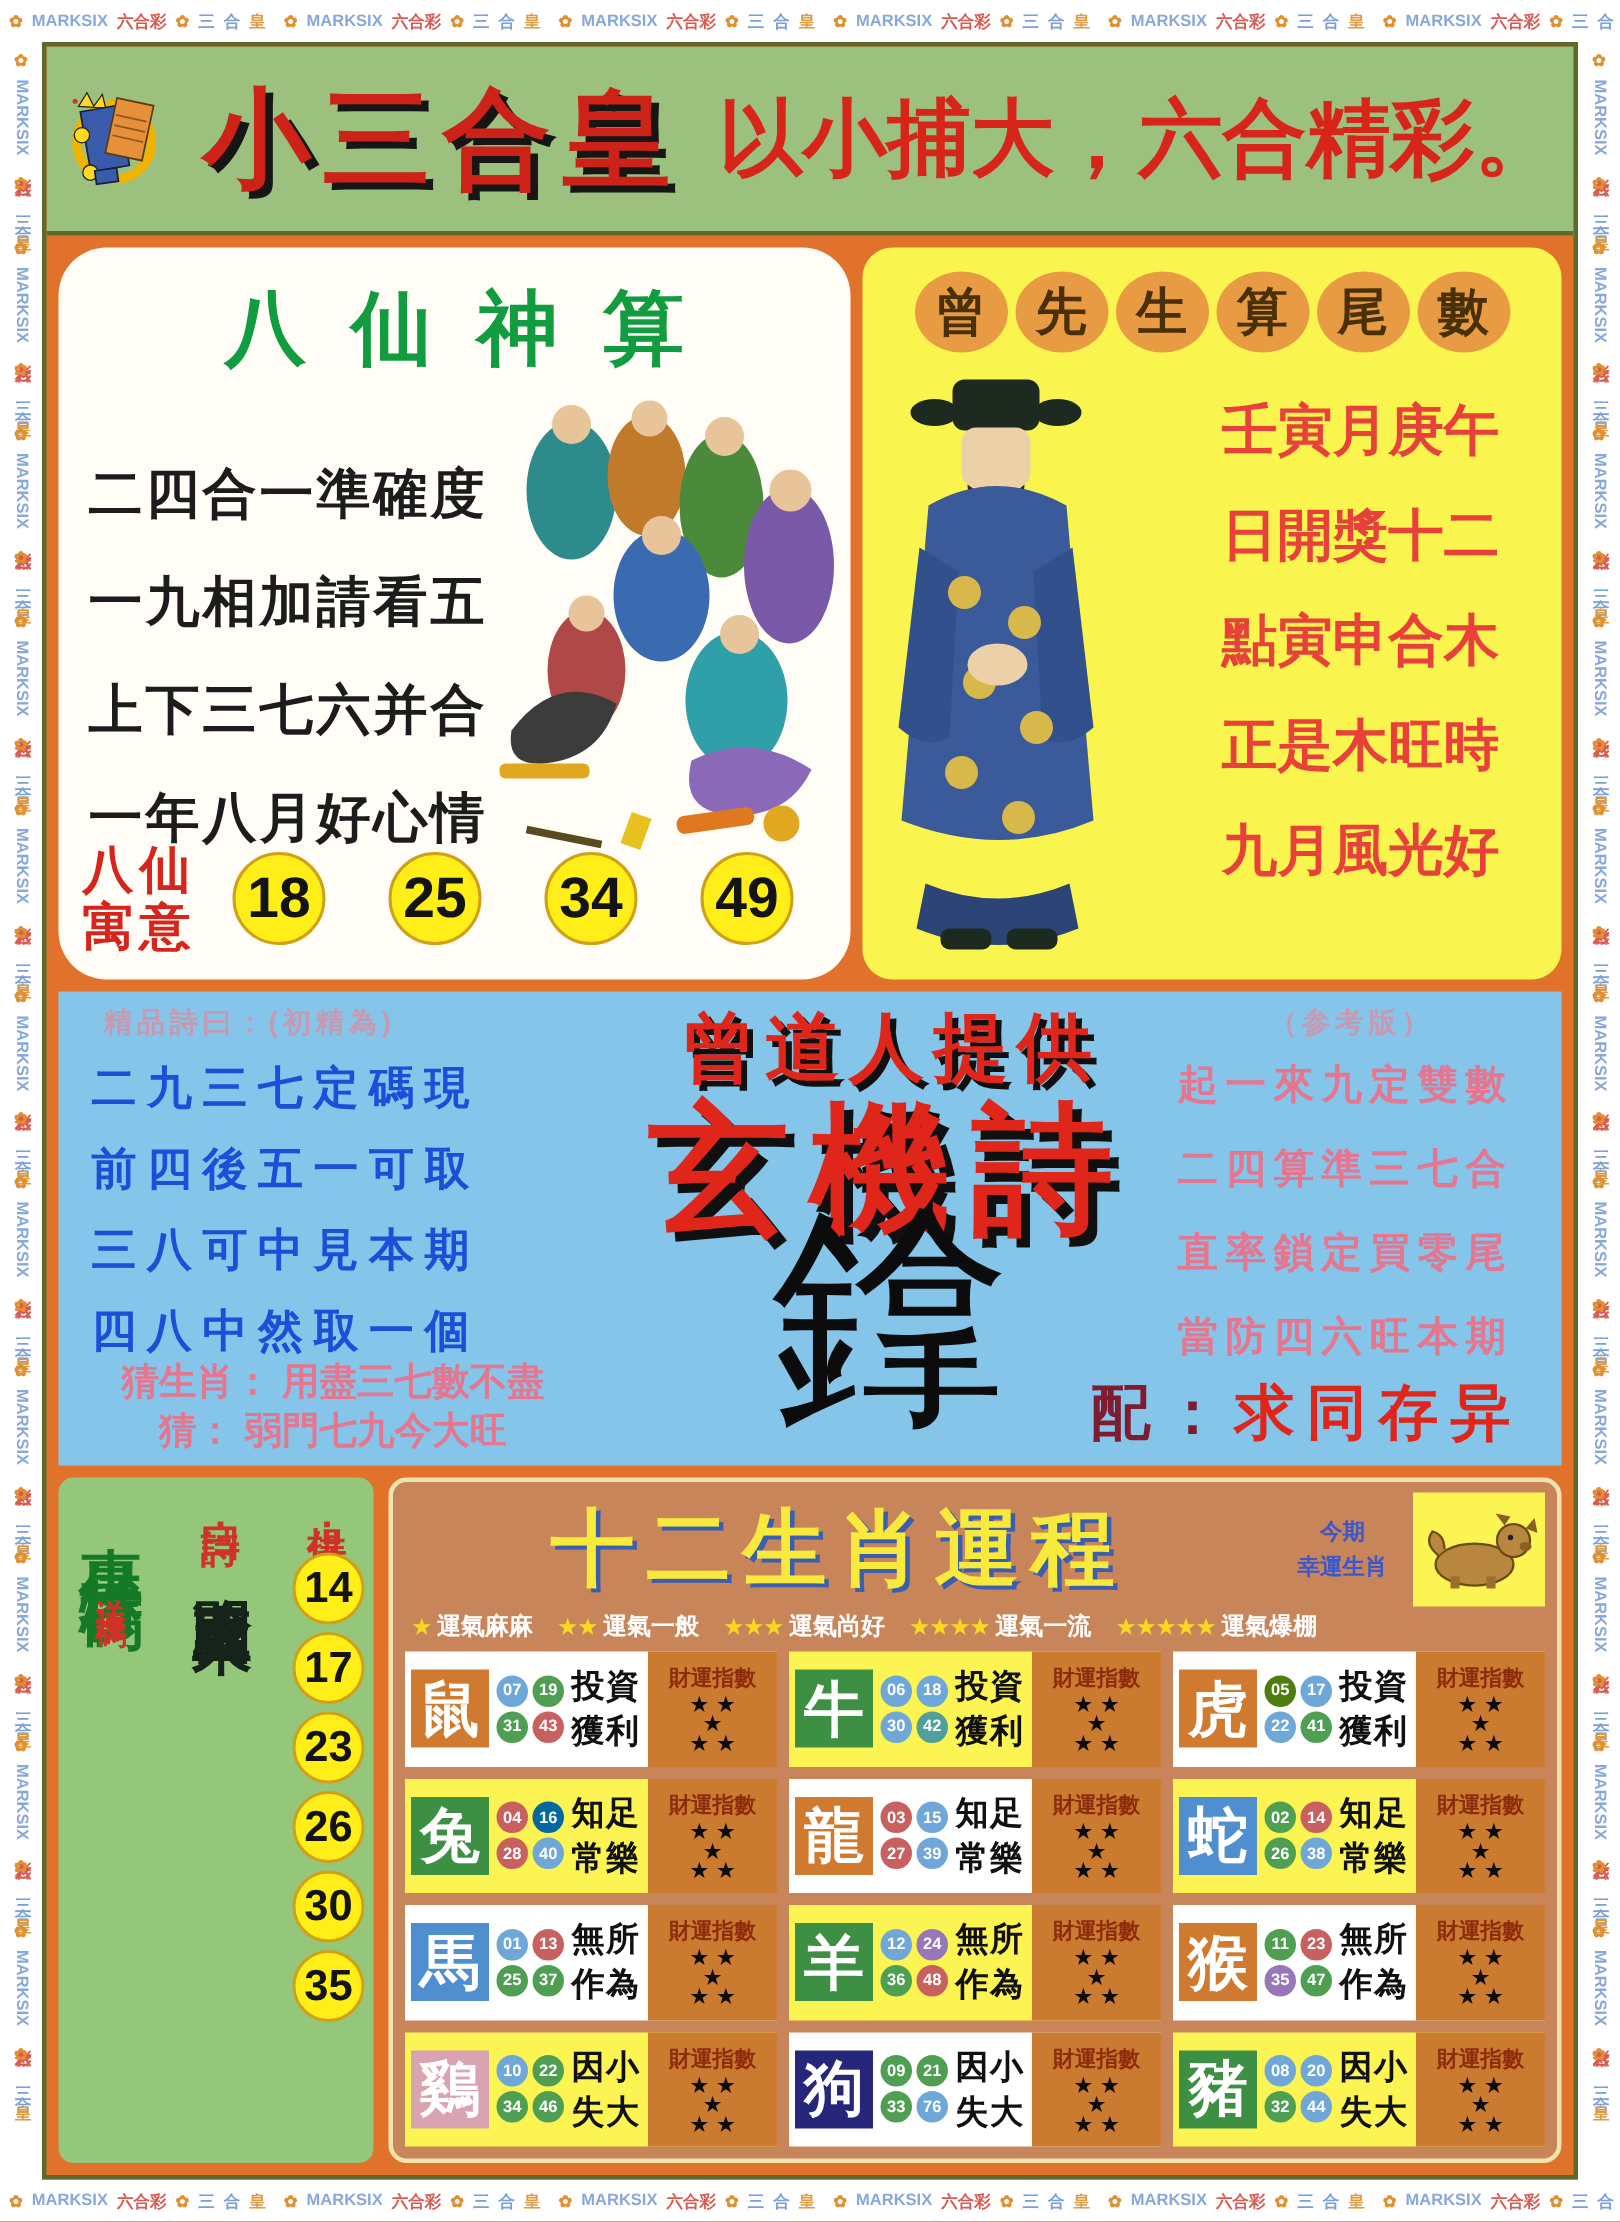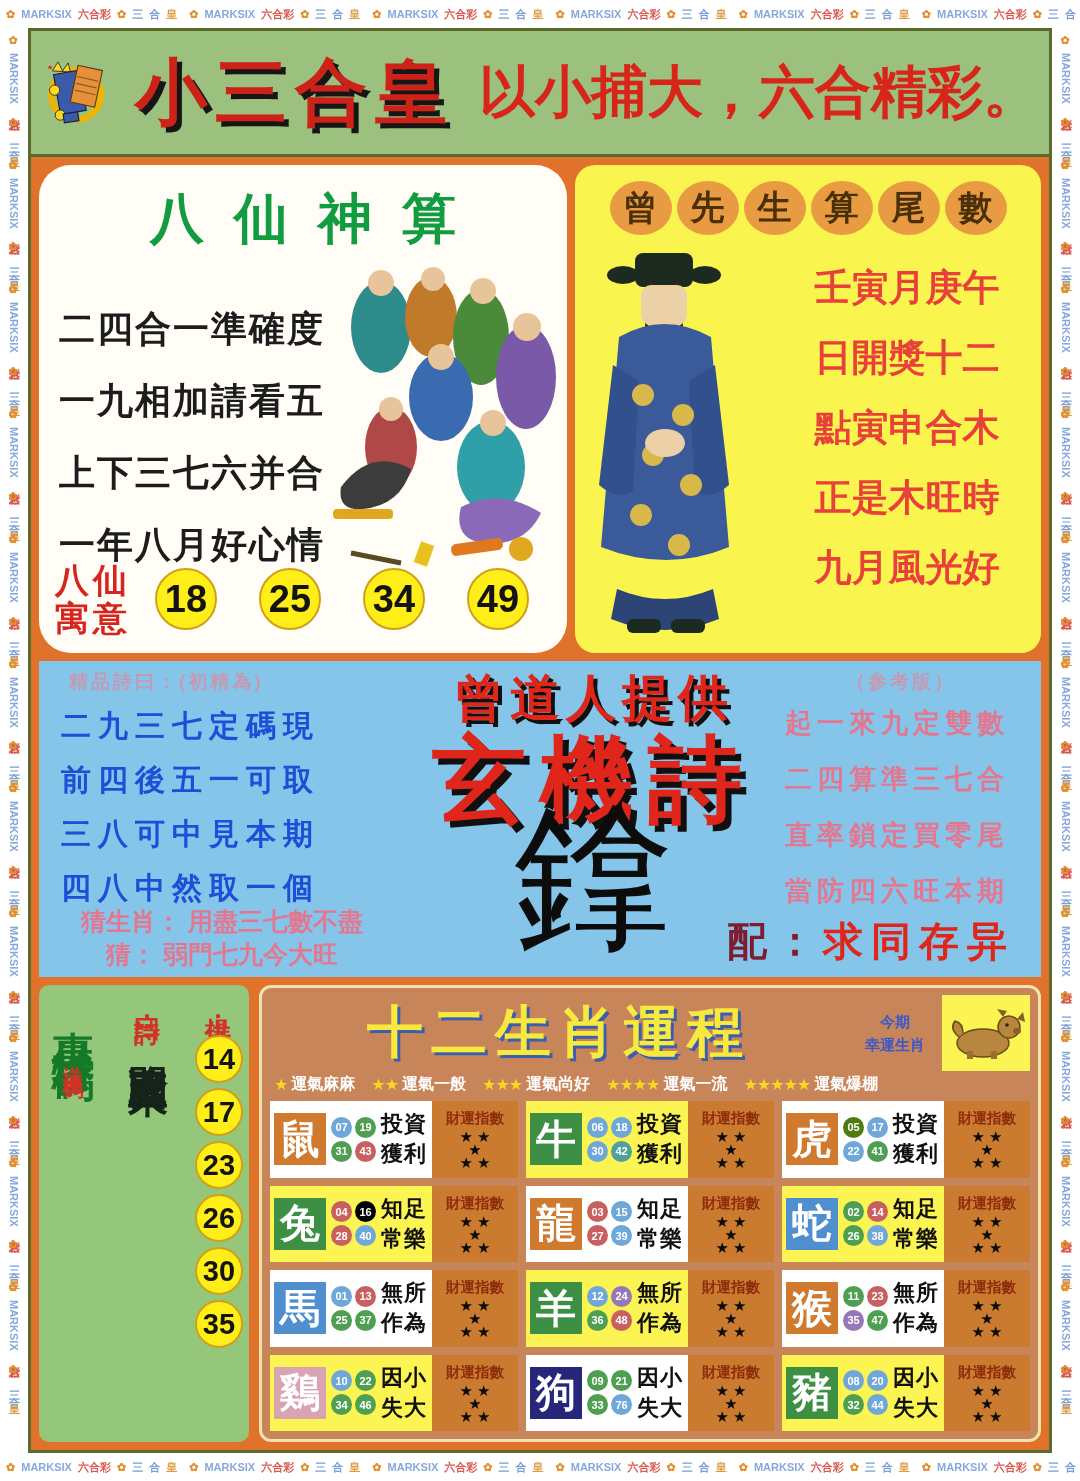--- a/index.html
+++ b/index.html
@@ -672,21 +672,21 @@
                     <div>★ ★</div>
                     <div>★</div>
                     <div>★ ★</div>
                   </div>
                 </div>
               </div>
               <div class="z-cell" style="background: rgb(252, 244, 82);">
                 <div class="z-box" style="background: rgb(61, 143, 68);">兔</div>
                 <div class="z-nums">
                   <div class="z-num" style="background: rgb(201, 96, 96);">04</div>
-                  <div class="z-num" style="background: #000000;">16</div>
+                  <div class="z-num" style="background: #0369a1;">16</div>
                   <div class="z-num" style="background: rgb(201, 96, 96);">28</div>
                   <div class="z-num" style="background: rgb(110, 167, 216);">40</div>
                 </div>
                 <div class="z-fortune">知足常樂</div>
                 <div class="z-index">
                   <div class="z-ilabel">財運指數</div>
                   <div class="z-stars">
                     <div>★ ★</div>
                     <div>★</div>
                     <div>★ ★</div>

